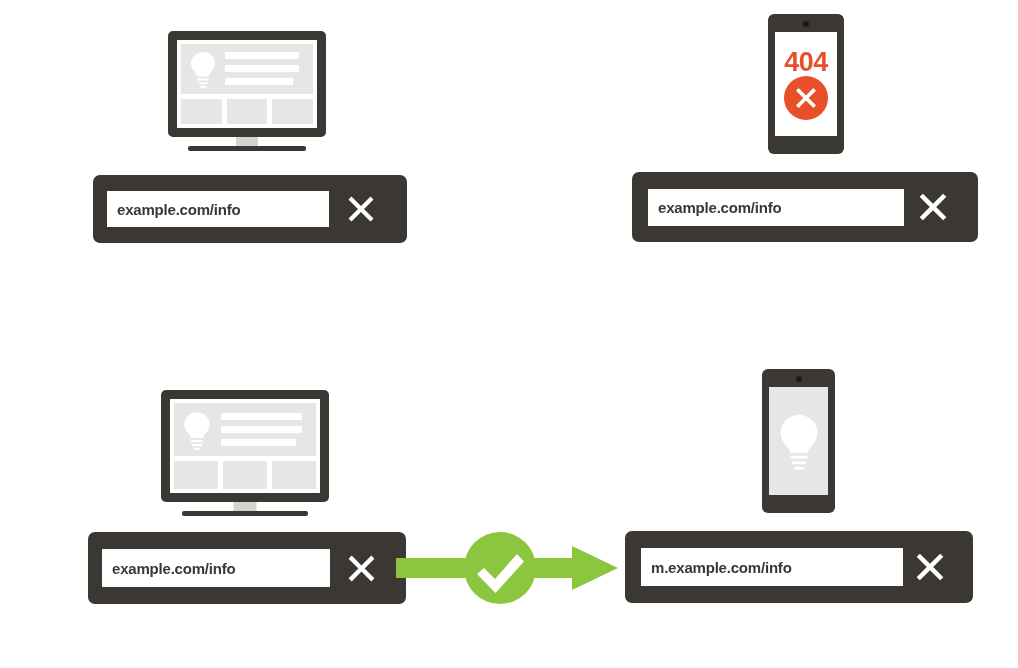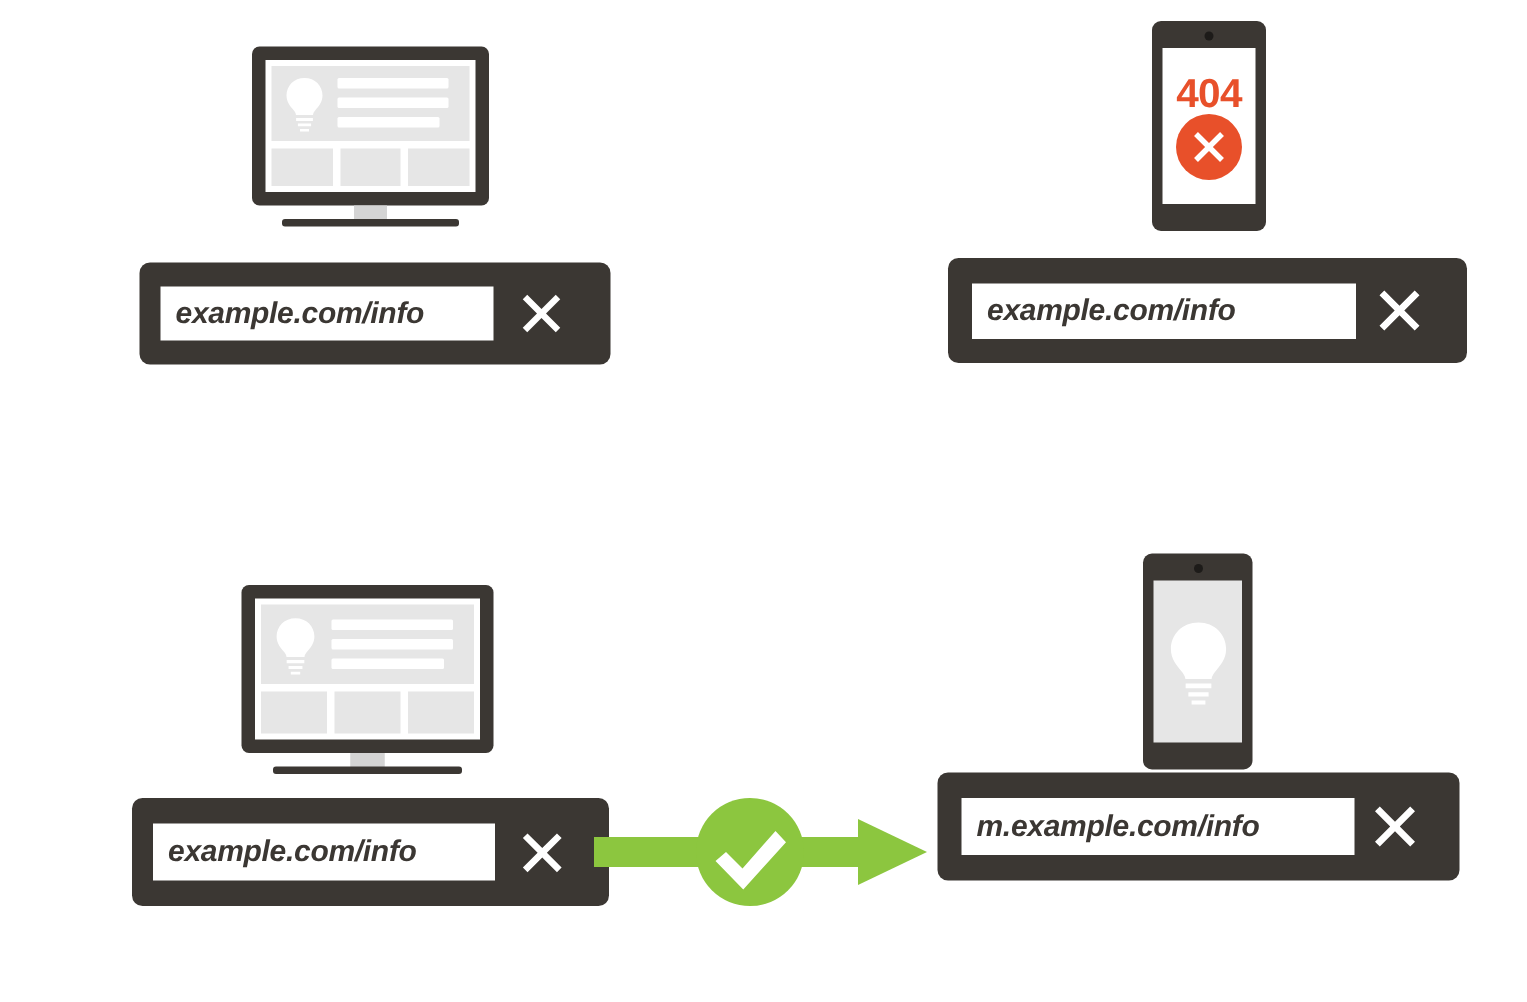--- a/index.html
+++ b/index.html
@@ -127,24 +127,23 @@
   .url-field{
     background:#ffffff;
     box-sizing:border-box;
     display:flex;align-items:center;
     overflow:hidden;
     white-space:nowrap;
   }
   .url-text{
     color:#3b3733;
     font-weight:bold;
-    font-size:20px;
+    font-size:15px;
     line-height:1;
     letter-spacing:-0.2px;
-    font-style:italic;
   }
   .url-x{
     display:flex;align-items:center;justify-content:center;
     flex:1;
   }
 
   
   .arrow-wrap{position:absolute;}
 </style>
 </head>
@@ -278,21 +277,21 @@
       <div class="phone-body">
         <div class="phone-cam"></div>
         <div class="phone-screen gray">
           <svg width="46" height="62" viewBox="0 0 30 40" aria-hidden="true">
             <path d="M15 3 C8 3 3 8.2 3 14.6 C3 19 5.6 21.8 7.4 24 C8.6 25.5 9.2 26.4 9.3 27.6 L20.7 27.6 C20.8 26.4 21.4 25.5 22.6 24 C24.4 21.8 27 19 27 14.6 C27 8.2 22 3 15 3 Z M9.4 29.6 L20.6 29.6 L20.6 31.6 L9.4 31.6 Z M10.6 33.4 L19.4 33.4 L19.4 35.2 L10.6 35.2 Z M12 37 L18 37 L18 38.7 L12 38.7 Z" fill="#ffffff"></path>
           </svg>
         </div>
       </div>
     </div>
 
-    <div class="urlbar" style="left:625px;top:515px;width:348px;height:72px;padding:0 16px;">
+    <div class="urlbar" style="left:625px;top:531px;width:348px;height:72px;padding:0 16px;">
       <div class="url-field" style="width:262px;height:38px;padding:0 10px;">
         <span class="url-text">m.example.com/info</span>
       </div>
       <div class="url-x">
         <svg width="32" height="32" viewBox="0 0 30 30" aria-hidden="true">
           <path d="M5.5 2.5 L15 12 L24.5 2.5 L27.5 5.5 L18 15 L27.5 24.5 L24.5 27.5 L15 18 L5.5 27.5 L2.5 24.5 L12 15 L2.5 5.5 Z" fill="#ffffff"></path>
         </svg>
       </div>
     </div>
   </div>

